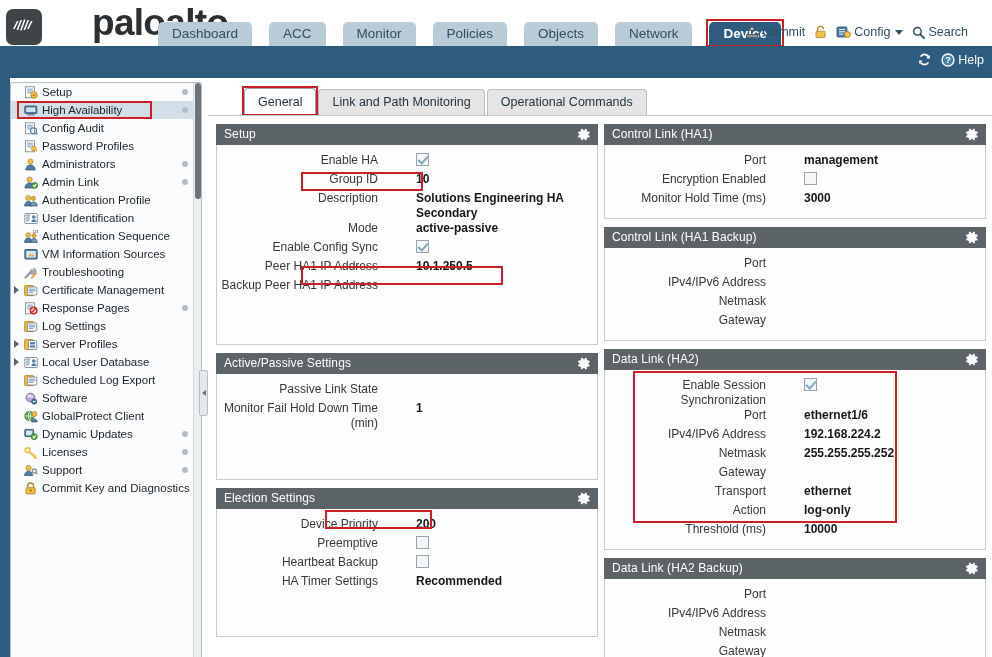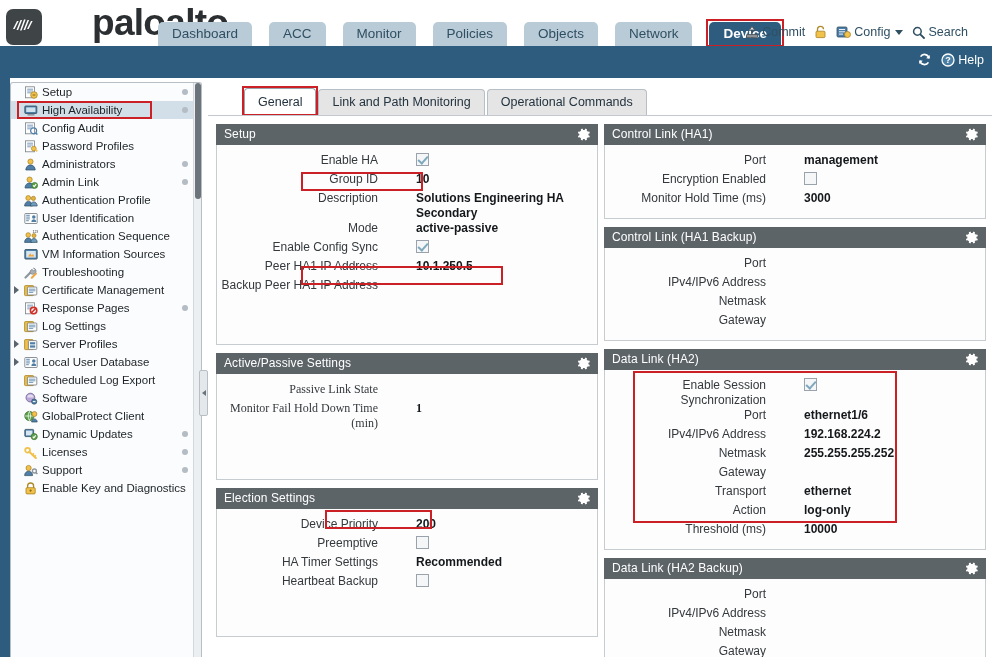--- a/index.html
+++ b/index.html
@@ -610,21 +610,21 @@
         <span class="dot"></span>
       </div>
       <div class="treeitem">
         <span class="ico">
           <svg xmlns="http://www.w3.org/2000/svg" width="14" height="13" viewBox="0 0 14 13">
             <path d="M3.6 6V4a3 3 0 0 1 6 0v2" fill="none" stroke="#b08a28" stroke-width="1.3"></path>
             <rect x="2" y="5.7" width="9.2" height="6.2" rx="1" fill="#f0c14b" stroke="#a8801f" stroke-width="0.8"></rect>
             <circle cx="6.6" cy="8.6" r="1.1" fill="#8a6a14"></circle>
           </svg>
         </span>
-        <span class="lbl">Enable Key and Diagnostics</span>
+        <span class="lbl">Commit Key and Diagnostics</span>
       </div>
     </div>
   <div id="sb-scroll">
     <div class="thumb"></div>
   </div>
 </div>
 <div id="sb-handle">
   <span class="arr"></span>
 </div>
 
@@ -686,21 +686,21 @@
     <div class="panel">
       <div class="phead">
         <span class="ptitle">Active/Passive Settings</span>
         <span class="gear">
           <svg width="15" height="15" viewBox="0 0 16 16">
               <path fill="#ffffff" d="M8 5.2a2.8 2.8 0 1 0 0 5.6 2.8 2.8 0 0 0 0-5.6zm0 4.2a1.4 1.4 0 1 1 0-2.8 1.4 1.4 0 0 1 0 2.8z"></path>
               <path fill="#ffffff" d="M14.3 9.2l-1.1-.3a5.2 5.2 0 0 0 0-1.8l1.1-.3a.5.5 0 0 0 .35-.6l-.3-1.1a.5.5 0 0 0-.6-.35l-1.1.3a5.2 5.2 0 0 0-1.3-1.3l.3-1.1a.5.5 0 0 0-.35-.6l-1.1-.3a.5.5 0 0 0-.6.35l-.3 1.1a5.2 5.2 0 0 0-1.8 0l-.3-1.1a.5.5 0 0 0-.6-.35l-1.1.3a.5.5 0 0 0-.35.6l.3 1.1a5.2 5.2 0 0 0-1.3 1.3l-1.1-.3a.5.5 0 0 0-.6.35l-.3 1.1a.5.5 0 0 0 .35.6l1.1.3a5.2 5.2 0 0 0 0 1.8l-1.1.3a.5.5 0 0 0-.35.6l.3 1.1a.5.5 0 0 0 .6.35l1.1-.3a5.2 5.2 0 0 0 1.3 1.3l-.3 1.1a.5.5 0 0 0 .35.6l1.1.3a.5.5 0 0 0 .6-.35l.3-1.1a5.2 5.2 0 0 0 1.8 0l.3 1.1a.5.5 0 0 0 .6.35l1.1-.3a.5.5 0 0 0 .35-.6l-.3-1.1a5.2 5.2 0 0 0 1.3-1.3l1.1.3a.5.5 0 0 0 .6-.35l.3-1.1a.5.5 0 0 0-.35-.6z"></path>
             </svg>
         </span>
       </div>
-      <div class="pbody" style="min-height:106px;font-family:Liberation Serif, serif;">
+      <div class="pbody" style="min-height:106px;">
           <div class="row">
             <div class="k">Passive Link State</div>
           </div>
           <div class="row">
             <div class="k">Monitor Fail Hold Down Time (min)</div>
             <div class="v">1</div>
           </div>
         </div>
     </div>
 
@@ -718,26 +718,26 @@
 
       <div class="row">
             <div class="k">Device Priority</div>
             <div class="v">200</div>
           </div>
           <div class="row">
             <div class="k">Preemptive</div>
             <div class="v"><span class="cb"></span></div>
           </div>
           <div class="row">
+            <div class="k">Heartbeat Backup</div>
+            <div class="v"><span class="cb"></span></div>
+          </div>
+          <div class="row">
             <div class="k">HA Timer Settings</div>
             <div class="v">Recommended</div>
-          </div>
-          <div class="row">
-            <div class="k">Heartbeat Backup</div>
-            <div class="v"><span class="cb"></span></div>
           </div>
           <div class="ann" style="left:108px; top:1px; width:107px; height:19px;"></div>
         </div>
     </div>
   </div>
 
   <div id="colR">
 
     <div class="panel">
       <div class="phead">

